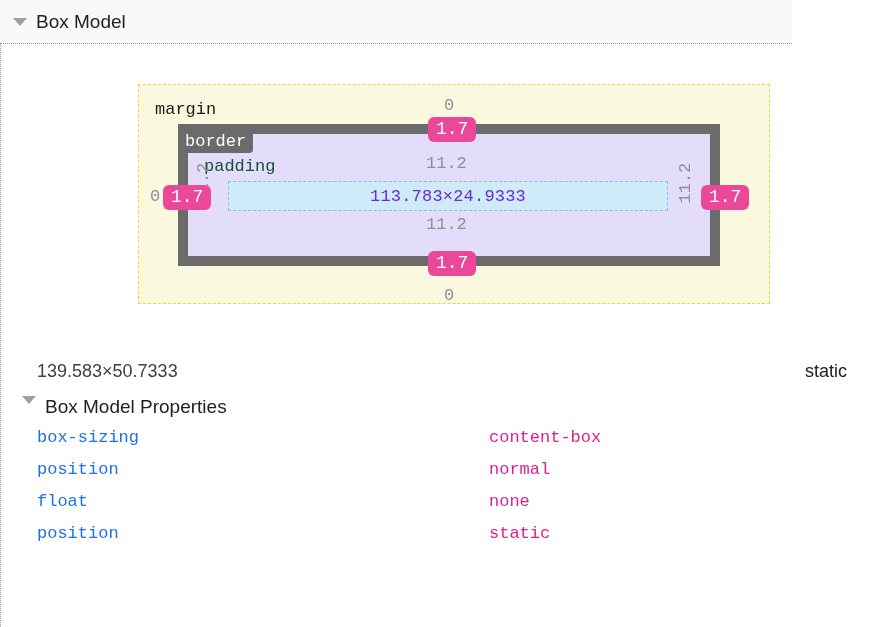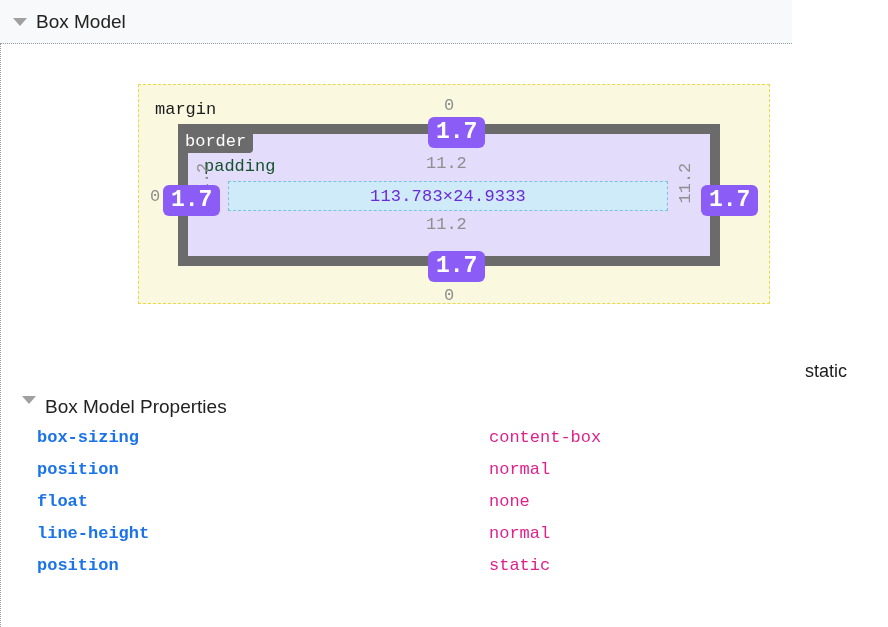--- a/index.html
+++ b/index.html
@@ -137,26 +137,25 @@
   .val {
     position: absolute;
     font-family: "Liberation Mono", monospace;
     font-size: 17px;
     color: #8f8f8f;
     white-space: nowrap;
     z-index: 5;
   }
   .val.badge {
     color: #ffffff;
-    background: #8b5cf6;
+    background: #ec4899;
     border-radius: 6px;
     padding: 2px 8px 3px 8px;
-    font-size: 23px;
+    font-size: 18px;
     z-index: 6;
-    font-weight: bold;
   }
   .val.vert {
     transform: rotate(-90deg);
     transform-origin: center center;
   }
 
   
   .v-margin-top  { left: 306px; top: 12px; }
   .v-border-top  { left: 290px; top: 33px; }
   .v-padding-top { left: 288px; top: 70px; }
@@ -219,21 +218,20 @@
     position: relative;
     height: 32px;
   }
   .prop-name {
     position: absolute;
     left: 36px;
     font-family: "Liberation Mono", monospace;
     font-size: 17px;
     color: #1a73e8;
     white-space: nowrap;
-    font-weight: bold;
   }
   .prop-value {
     position: absolute;
     left: 488px;
     font-family: "Liberation Mono", monospace;
     font-size: 17px;
     color: #e0218a;
     white-space: nowrap;
   }
 </style>
@@ -272,20 +270,21 @@
     <span class="val v-margin-left">0</span>
     <span class="val badge v-border-left">1.7</span>
     <span class="val vert v-padding-left">11.2</span>
 
     <span class="val vert v-padding-right">11.2</span>
     <span class="val badge v-border-right">1.7</span>
     <span class="val v-margin-right">0</span>
   </div>
 
   <div class="dims-row">
+    <span class="dims-total">139.583×50.7333</span>
     <span class="dims-position">static</span>
   </div>
 
   <div class="props-header">
     <span class="twisty"></span>
     <span class="props-header-title">Box Model Properties</span>
   </div>
 
   <div class="props-list">
     <div class="prop-row">
@@ -294,22 +293,18 @@
     </div>
     <div class="prop-row">
       <span class="prop-name">position</span>
       <span class="prop-value">normal</span>
     </div>
     <div class="prop-row">
       <span class="prop-name">float</span>
       <span class="prop-value">none</span>
     </div>
     <div class="prop-row">
-      <span class="prop-name">line-height</span>
-      <span class="prop-value">normal</span>
-    </div>
-    <div class="prop-row">
       <span class="prop-name">position</span>
       <span class="prop-value">static</span>
     </div>
   </div>
 
 </div>
 
 </body></html>

